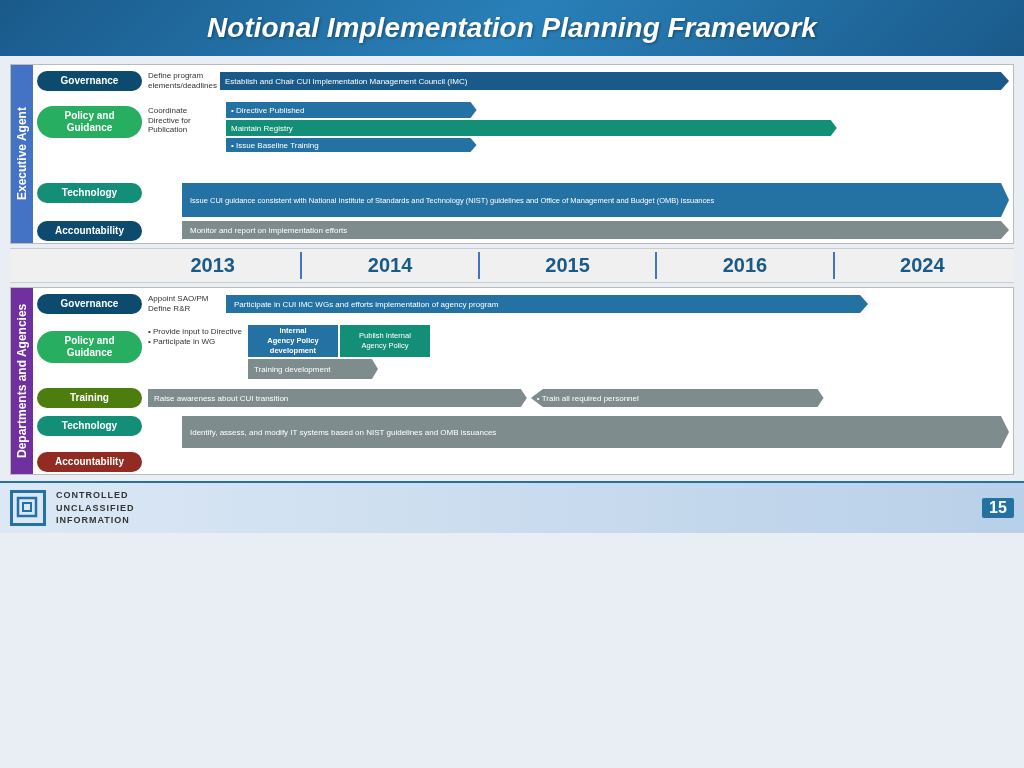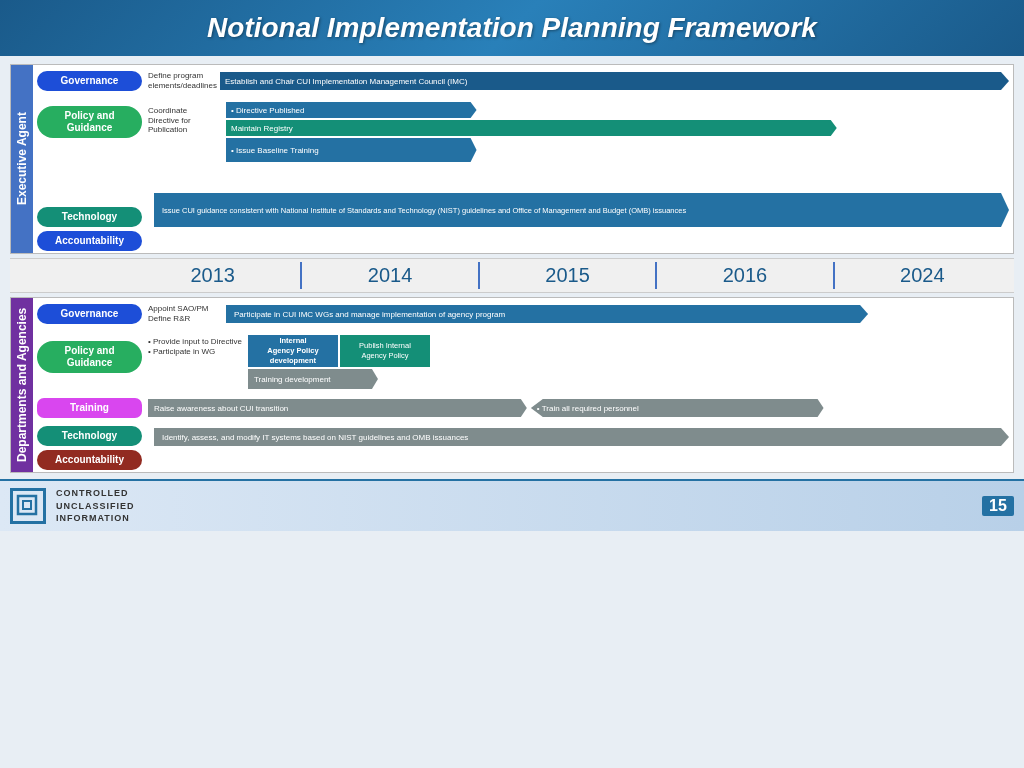--- a/index.html
+++ b/index.html
@@ -68,23 +68,23 @@
       max-width: 105px;
       text-align: center;
       padding: 4px 6px;
       border-radius: 20px;
       font-size: 10px;
       font-weight: bold;
       color: white;
       line-height: 1.2;
       margin-right: 6px;
     }
-    .cat-red { background: #1d4ed8; }
+    .cat-red { background: #0c4a6e; }
     .cat-green { background: #27ae60; }
-    .cat-blue { background: #d946ef; border-radius: 7px; }
+    .cat-blue { background: #4d7c0f; }
     .cat-teal { background: #148f77; }
     .cat-darkred { background: #922b21; }
 
     
     .year-row {
       display: flex;
       padding: 3px 4px;
       background: #f0f0f0;
       border-top: 1px solid #ccc;
       border-bottom: 1px solid #ccc;
@@ -94,33 +94,34 @@
       max-width: 111px;
     }
     .year-labels {
       flex: 1;
       display: flex;
     }
     .year-label {
       flex: 1;
       text-align: center;
       font-size: 20px;
-      font-weight: normal;
+      font-weight: bold;
       color: #1a5a8a;
       border-right: 2px solid #4472c4;
       padding: 2px 0;
     }
     .year-label:last-child { border-right: none; }
 
     
     .full-row {
       display: flex;
-      align-items: flex-end;
+      align-items: flex-start;
       padding: 2px 4px;
       min-height: 22px;
+      gap: 28px;
     }
 
     
     .footer {
       display: flex;
       align-items: center;
       padding: 6px 10px;
       background: linear-gradient(to right, #dce8f5, #b8d0e8);
       border-top: 2px solid #2471a3;
       margin-top: 2px;
@@ -194,39 +195,44 @@
 
       <div style="display:flex; align-items:flex-start; padding:3px 4px; min-height:48px;">
         <div class="cat-label cat-green" style="margin-top:6px;">Policy and<br>Guidance</div>
         <div class="inline-label" style="min-width:72px; margin-top:6px; margin-right:6px;">Coordinate<br>Directive for<br>Publication</div>
         <div style="flex:1; display:flex; flex-direction:column; gap:2px; padding-top:2px;">
 
           <div style="height:16px; background:#2471a3; display:flex; align-items:center; padding:0 5px; font-size:8px; color:white; width:32%; margin-left:0; clip-path: polygon(0 0, calc(100% - 6px) 0, 100% 50%, calc(100% - 6px) 100%, 0 100%);">• Directive Published</div>
 
           <div style="height:16px; background:#148f77; display:flex; align-items:center; padding:0 5px; font-size:8px; color:white; width:78%; clip-path: polygon(0 0, calc(100% - 6px) 0, 100% 50%, calc(100% - 6px) 100%, 0 100%);">Maintain Registry</div>
 
-          <div style="height:24px; background:#2471a3; display:flex; align-items:center; padding:0 5px; font-size:8px; color:white; width:32%; clip-path: polygon(0 0, calc(100% - 6px) 0, 100% 50%, calc(100% - 6px) 100%, 0 100%);">• Issue Baseline Training</div>
+          <div style="height:14px; background:#2471a3; display:flex; align-items:center; padding:0 5px; font-size:8px; color:white; width:32%; clip-path: polygon(0 0, calc(100% - 6px) 0, 100% 50%, calc(100% - 6px) 100%, 0 100%);">• Issue Baseline Training</div>
         </div>
       </div>
 
       <div class="row" style="min-height:10px;">
         <div class="cat-label cat-blue" style="visibility:hidden;">Training</div>
       </div>
 
       <div class="full-row">
         <div class="cat-label cat-teal">Technology</div>
         <div style="flex:1; margin-left:6px;">
           <div style="height:18px; background:#2471a3; display:flex; align-items:center; padding:17px 8px; font-size:7.5px; color:white; width:100%; clip-path: polygon(0 0, calc(100% - 8px) 0, 100% 50%, calc(100% - 8px) 100%, 0 100%);">
             Issue CUI guidance consistent with National Institute of Standards and Technology (NIST) guidelines and Office of Management and Budget (OMB) issuances
           </div>
         </div>
       </div>
 
       <div class="full-row">
         <div class="cat-label cat-red">Accountability</div>
+        <div style="flex:1; margin-left:6px;">
+          <div style="height:18px; background:#7f8c8d; display:flex; align-items:center; padding:0 8px; font-size:8px; color:white; width:100%; clip-path: polygon(0 0, calc(100% - 8px) 0, 100% 50%, calc(100% - 8px) 100%, 0 100%);">
+            Monitor and report on implementation efforts
+          </div>
+        </div>
       </div>
 
     </div>
   </div>
 
   <div class="year-row">
     <div class="year-spacer"></div>
     <div class="year-labels">
       <div class="year-label">2013</div>
       <div class="year-label">2014</div>
@@ -242,21 +248,21 @@
       <span>Departments and Agencies</span>
     </div>
 
     <div style="flex:1;">
 
       <div class="row">
         <div class="cat-label cat-red">Governance</div>
         <div class="inline-label" style="min-width:72px; margin-right:6px;">Appoint SAO/PM<br>Define R&amp;R</div>
         <div style="flex:1;">
           <div style="height:18px; background:#2471a3; display:flex; align-items:center; padding:0 8px; font-size:8px; color:white; width:82%; clip-path: polygon(0 0, calc(100% - 8px) 0, 100% 50%, calc(100% - 8px) 100%, 0 100%);">
-            Participate in CUI IMC WGs and manage implementation of agency program
+            Participate in CUI IMC WGs and efforts implementation of agency program
           </div>
         </div>
       </div>
 
       <div style="display:flex; align-items:flex-start; padding:3px 4px; min-height:52px;">
         <div class="cat-label cat-green" style="margin-top:8px;">Policy and<br>Guidance</div>
         <div class="inline-label" style="min-width:72px; margin-right:6px; margin-top:4px;">• Provide input to Directive<br>• Participate in WG</div>
         <div style="flex:1; display:flex; flex-direction:column; gap:2px; padding-top:2px;">
           <div style="display:flex; gap:2px;">
 
@@ -273,21 +279,21 @@
         <div class="cat-label cat-blue">Training</div>
         <div style="flex:1; display:flex; gap:4px; align-items:center;">
           <div style="height:18px; background:#7f8c8d; display:flex; align-items:center; padding:8px 6px; font-size:8px; color:white; width:44%; clip-path: polygon(0 0, calc(100% - 6px) 0, 100% 50%, calc(100% - 6px) 100%, 0 100%);">Raise awareness about CUI transition</div>
           <div style="height:18px; background:#7f8c8d; display:flex; align-items:center; padding:0 6px; font-size:8px; color:white; width:34%; clip-path: polygon(12px 0, calc(100% - 6px) 0, 100% 50%, calc(100% - 6px) 100%, 12px 100%, 0 50%);">• Train all required personnel</div>
         </div>
       </div>
 
       <div class="full-row">
         <div class="cat-label cat-teal">Technology</div>
         <div style="flex:1; margin-left:6px;">
-          <div style="height:18px; background:#7f8c8d; display:flex; align-items:center; padding:4px 8px; font-size:8px; color:white; width:100%; clip-path: polygon(0 0, calc(100% - 8px) 0, 100% 50%, calc(100% - 8px) 100%, 0 100%);">
+          <div style="height:18px; background:#7f8c8d; display:flex; align-items:center; padding:16px 8px; font-size:8px; color:white; width:100%; clip-path: polygon(0 0, calc(100% - 8px) 0, 100% 50%, calc(100% - 8px) 100%, 0 100%);">
             Identify, assess, and modify IT systems based on NIST guidelines and OMB issuances
           </div>
         </div>
       </div>
 
       <div class="full-row">
         <div class="cat-label cat-darkred">Accountability</div>
       </div>
 
     </div>

